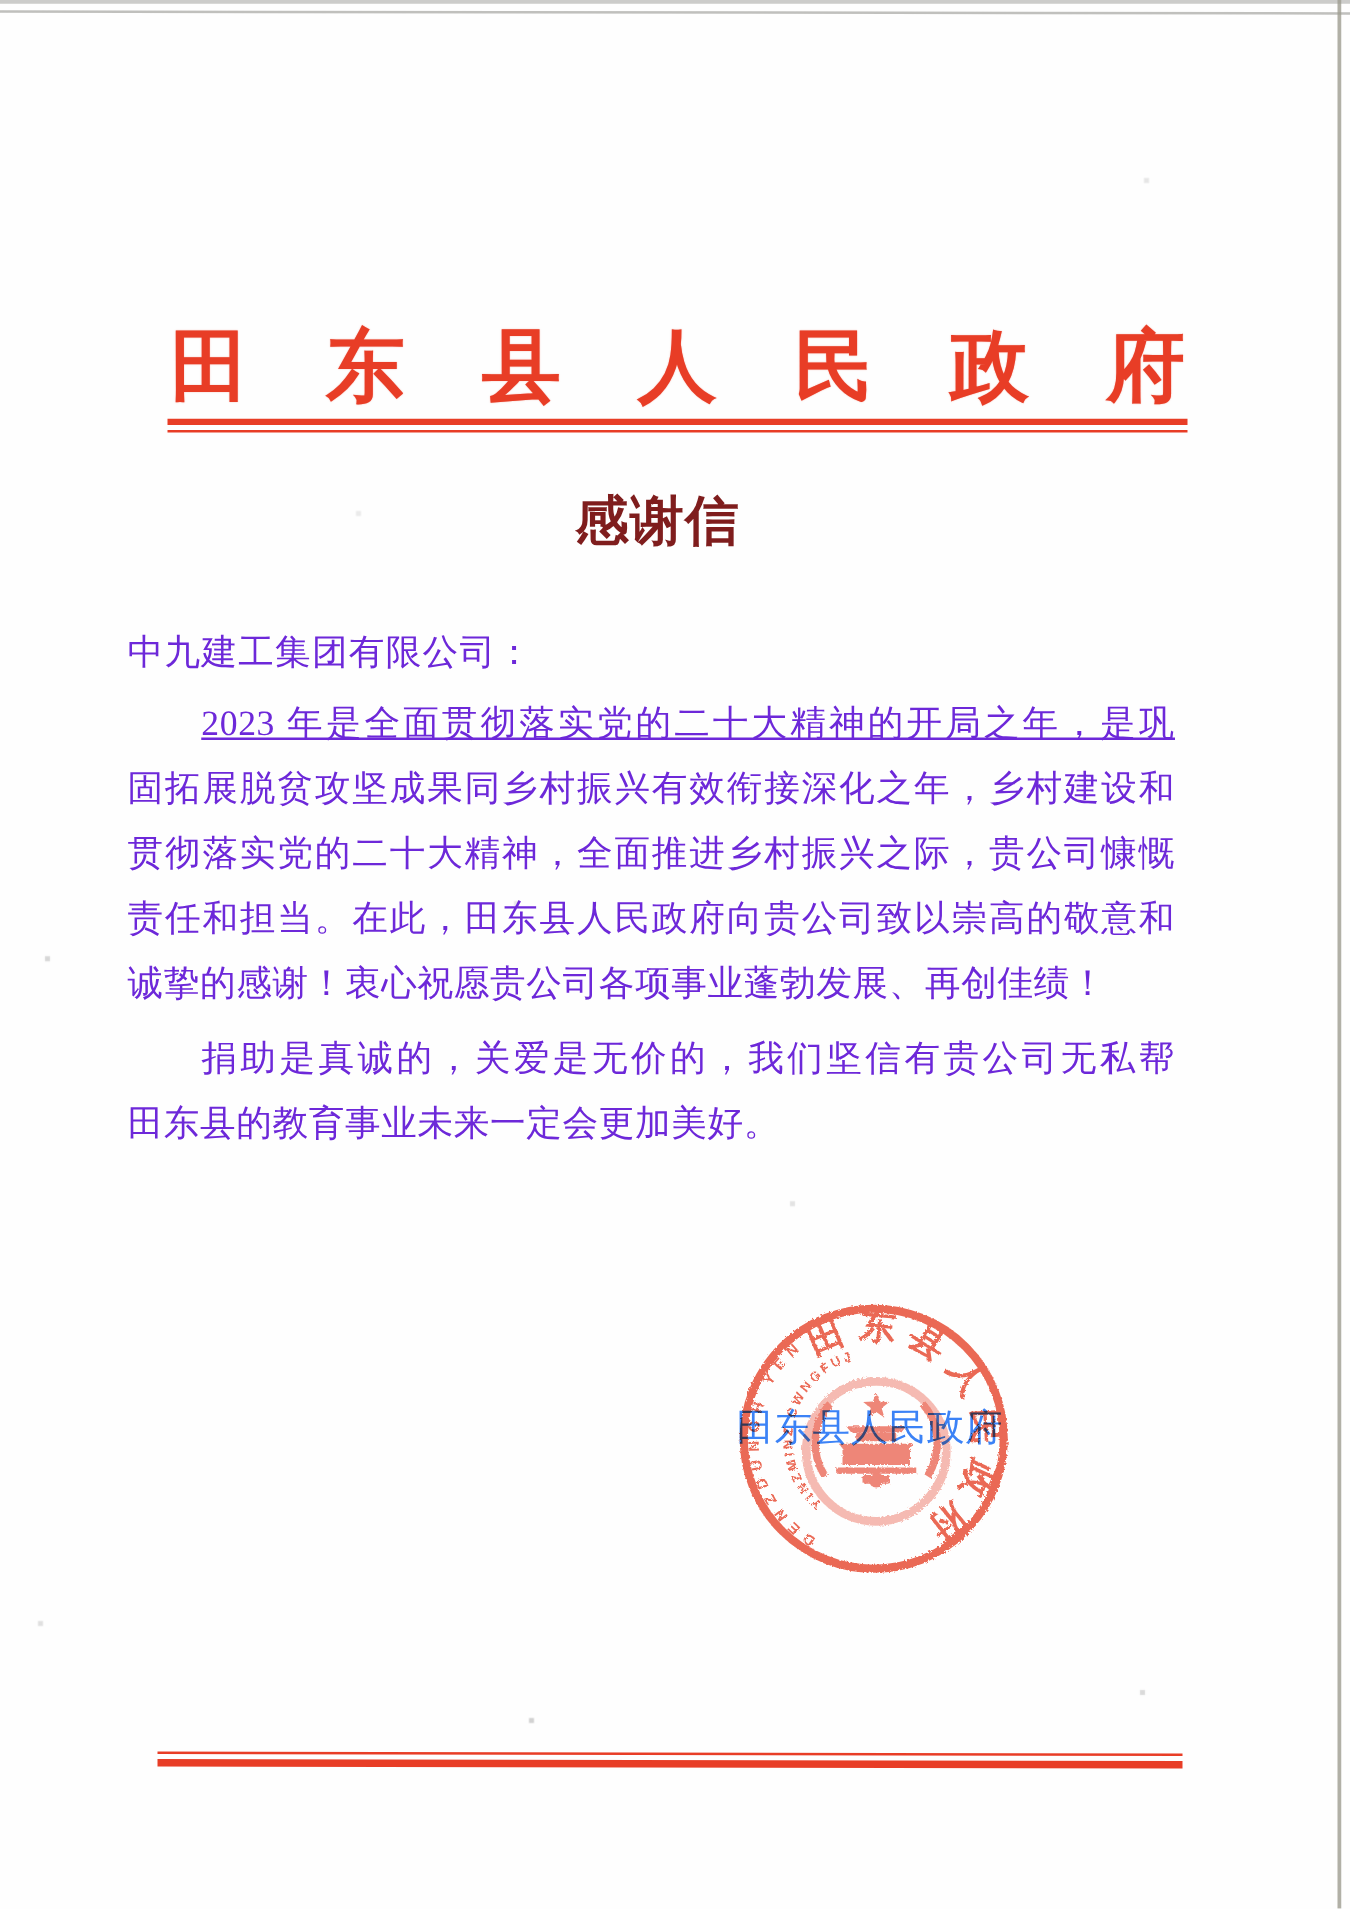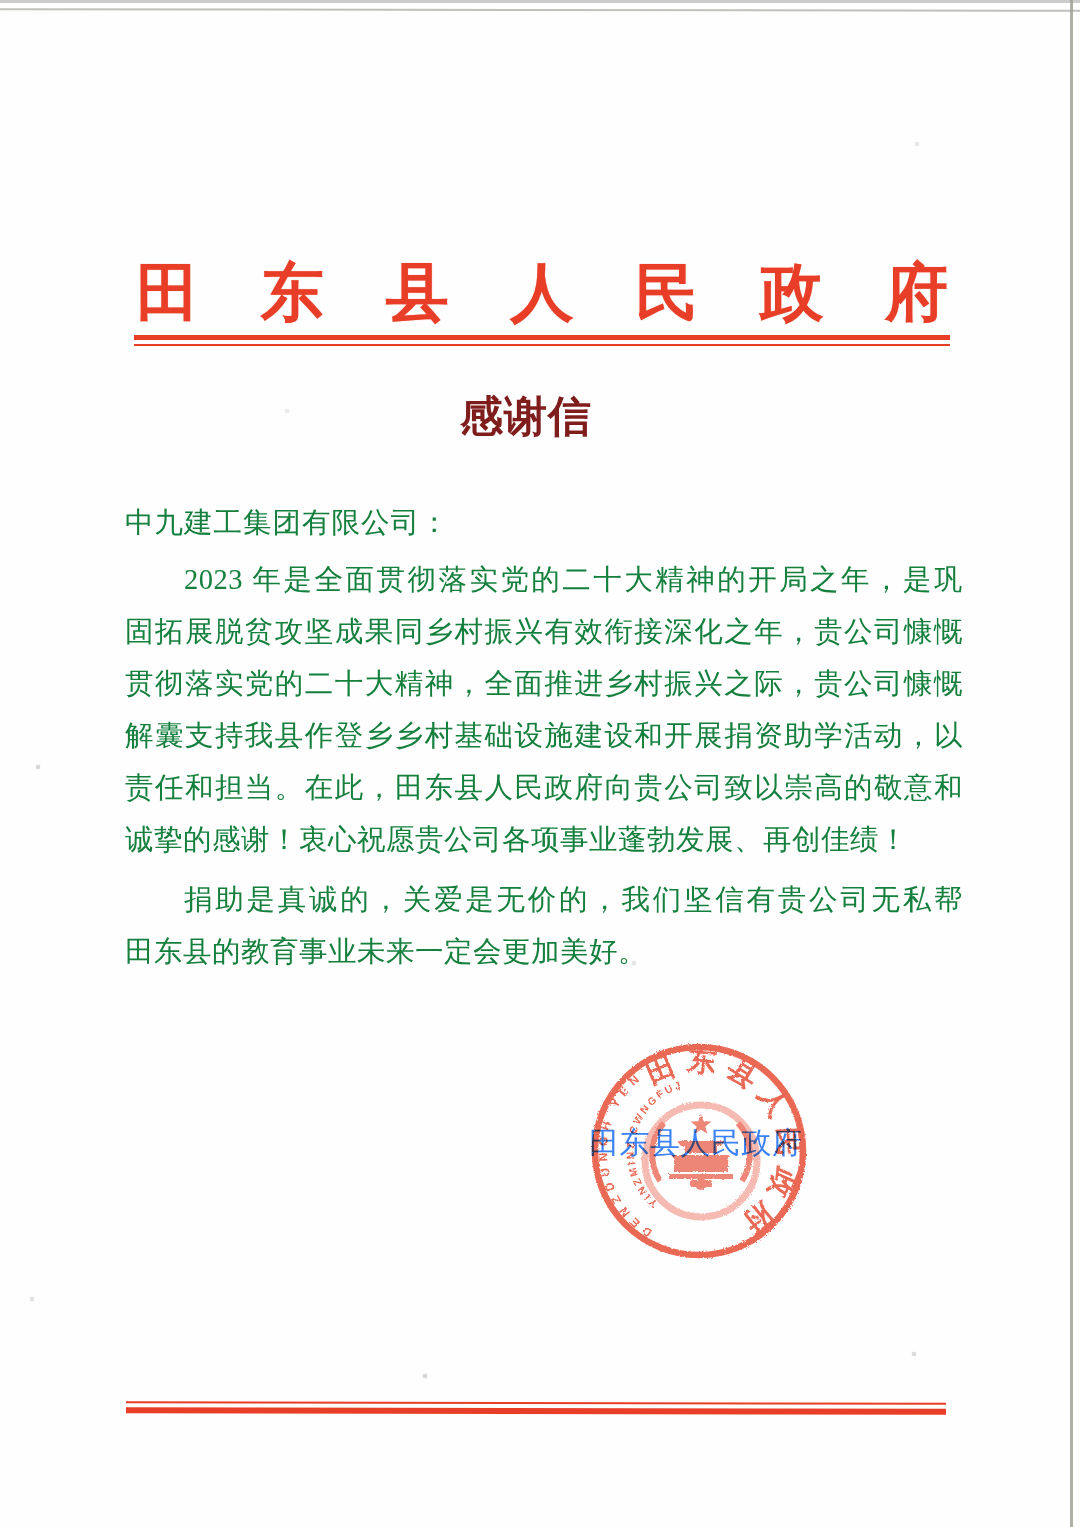--- a/index.html
+++ b/index.html
@@ -44,27 +44,27 @@
   .rule-hdr-thin  { left:134px; top:344px; width:816px; height:2px; }
   .rule-ftr-thin  { left:126px; top:1402px; width:820px; height:2px; transform:rotate(.12deg); }
   .rule-ftr-thick { left:126px; top:1408px; width:820px; height:6px; transform:rotate(.12deg); }
   
   .doc-title {
     position:absolute; left:0; top:388px; width:1052px; text-align:center;
     margin:0; font-size:43px; font-weight:bold; color:#7f1d1d; letter-spacing:1px;
   }
   
   .body-text {
-    position:absolute; left:125px; top:497px; width:838px;
-    font-size:28.5px; color:#15803d; letter-spacing:.5px;
+    position:absolute; left:102px; top:497px; width:838px;
+    font-size:28.5px; color:#6d28d9; letter-spacing:.5px;
   }
   .line { line-height:52px; height:52px; white-space:nowrap; }
   .line.j { white-space:normal; text-align:justify; text-align-last:justify; overflow:hidden; }
   .line.indent { text-indent:59px; }
-  .line.first-line { margin-top:5px; }
+  .line.first-line { margin-top:5px;text-decoration:underline; }
   .line.p2 { margin-top:8px; }
   .greeting { letter-spacing:1px; }
   
   .signature {
     position:absolute; left:589px; top:1124px;
     font-size:30px; color:#3b82f6; letter-spacing:.5px; z-index:2;
   }
   .sig-name { line-height:38px; }
   .sig-date { line-height:38px; margin-top:16px; }
   
@@ -97,23 +97,22 @@
     <span>府</span>
   </div>
   <div class="rule rule-hdr-thick"></div>
   <div class="rule rule-hdr-thin"></div>
 
   <h1 class="doc-title">感谢信</h1>
 
   <div class="body-text">
     <div class="line greeting">中九建工集团有限公司：</div>
     <div class="line j indent first-line">2023 年是全面贯彻落实党的二十大精神的开局之年，是巩</div>
-    <div class="line j">固拓展脱贫攻坚成果同乡村振兴有效衔接深化之年，贵公司慷慨</div>
+    <div class="line j">固拓展脱贫攻坚成果同乡村振兴有效衔接深化之年，乡村建设和</div>
     <div class="line j">贯彻落实党的二十大精神，全面推进乡村振兴之际，贵公司慷慨</div>
-    <div class="line j">解囊支持我县作登乡乡村基础设施建设和开展捐资助学活动，以</div>
     <div class="line j">责任和担当。在此，田东县人民政府向贵公司致以崇高的敬意和</div>
     <div class="line">诚挚的感谢！衷心祝愿贵公司各项事业蓬勃发展、再创佳绩！</div>
     <div class="line j indent p2">捐助是真诚的，关爱是无价的，我们坚信有贵公司无私帮助，</div>
     <div class="line">田东县的教育事业未来一定会更加美好。</div>
   </div>
 
   <div class="signature">
     <div class="sig-name">田东县人民政府</div>
   </div>
 

